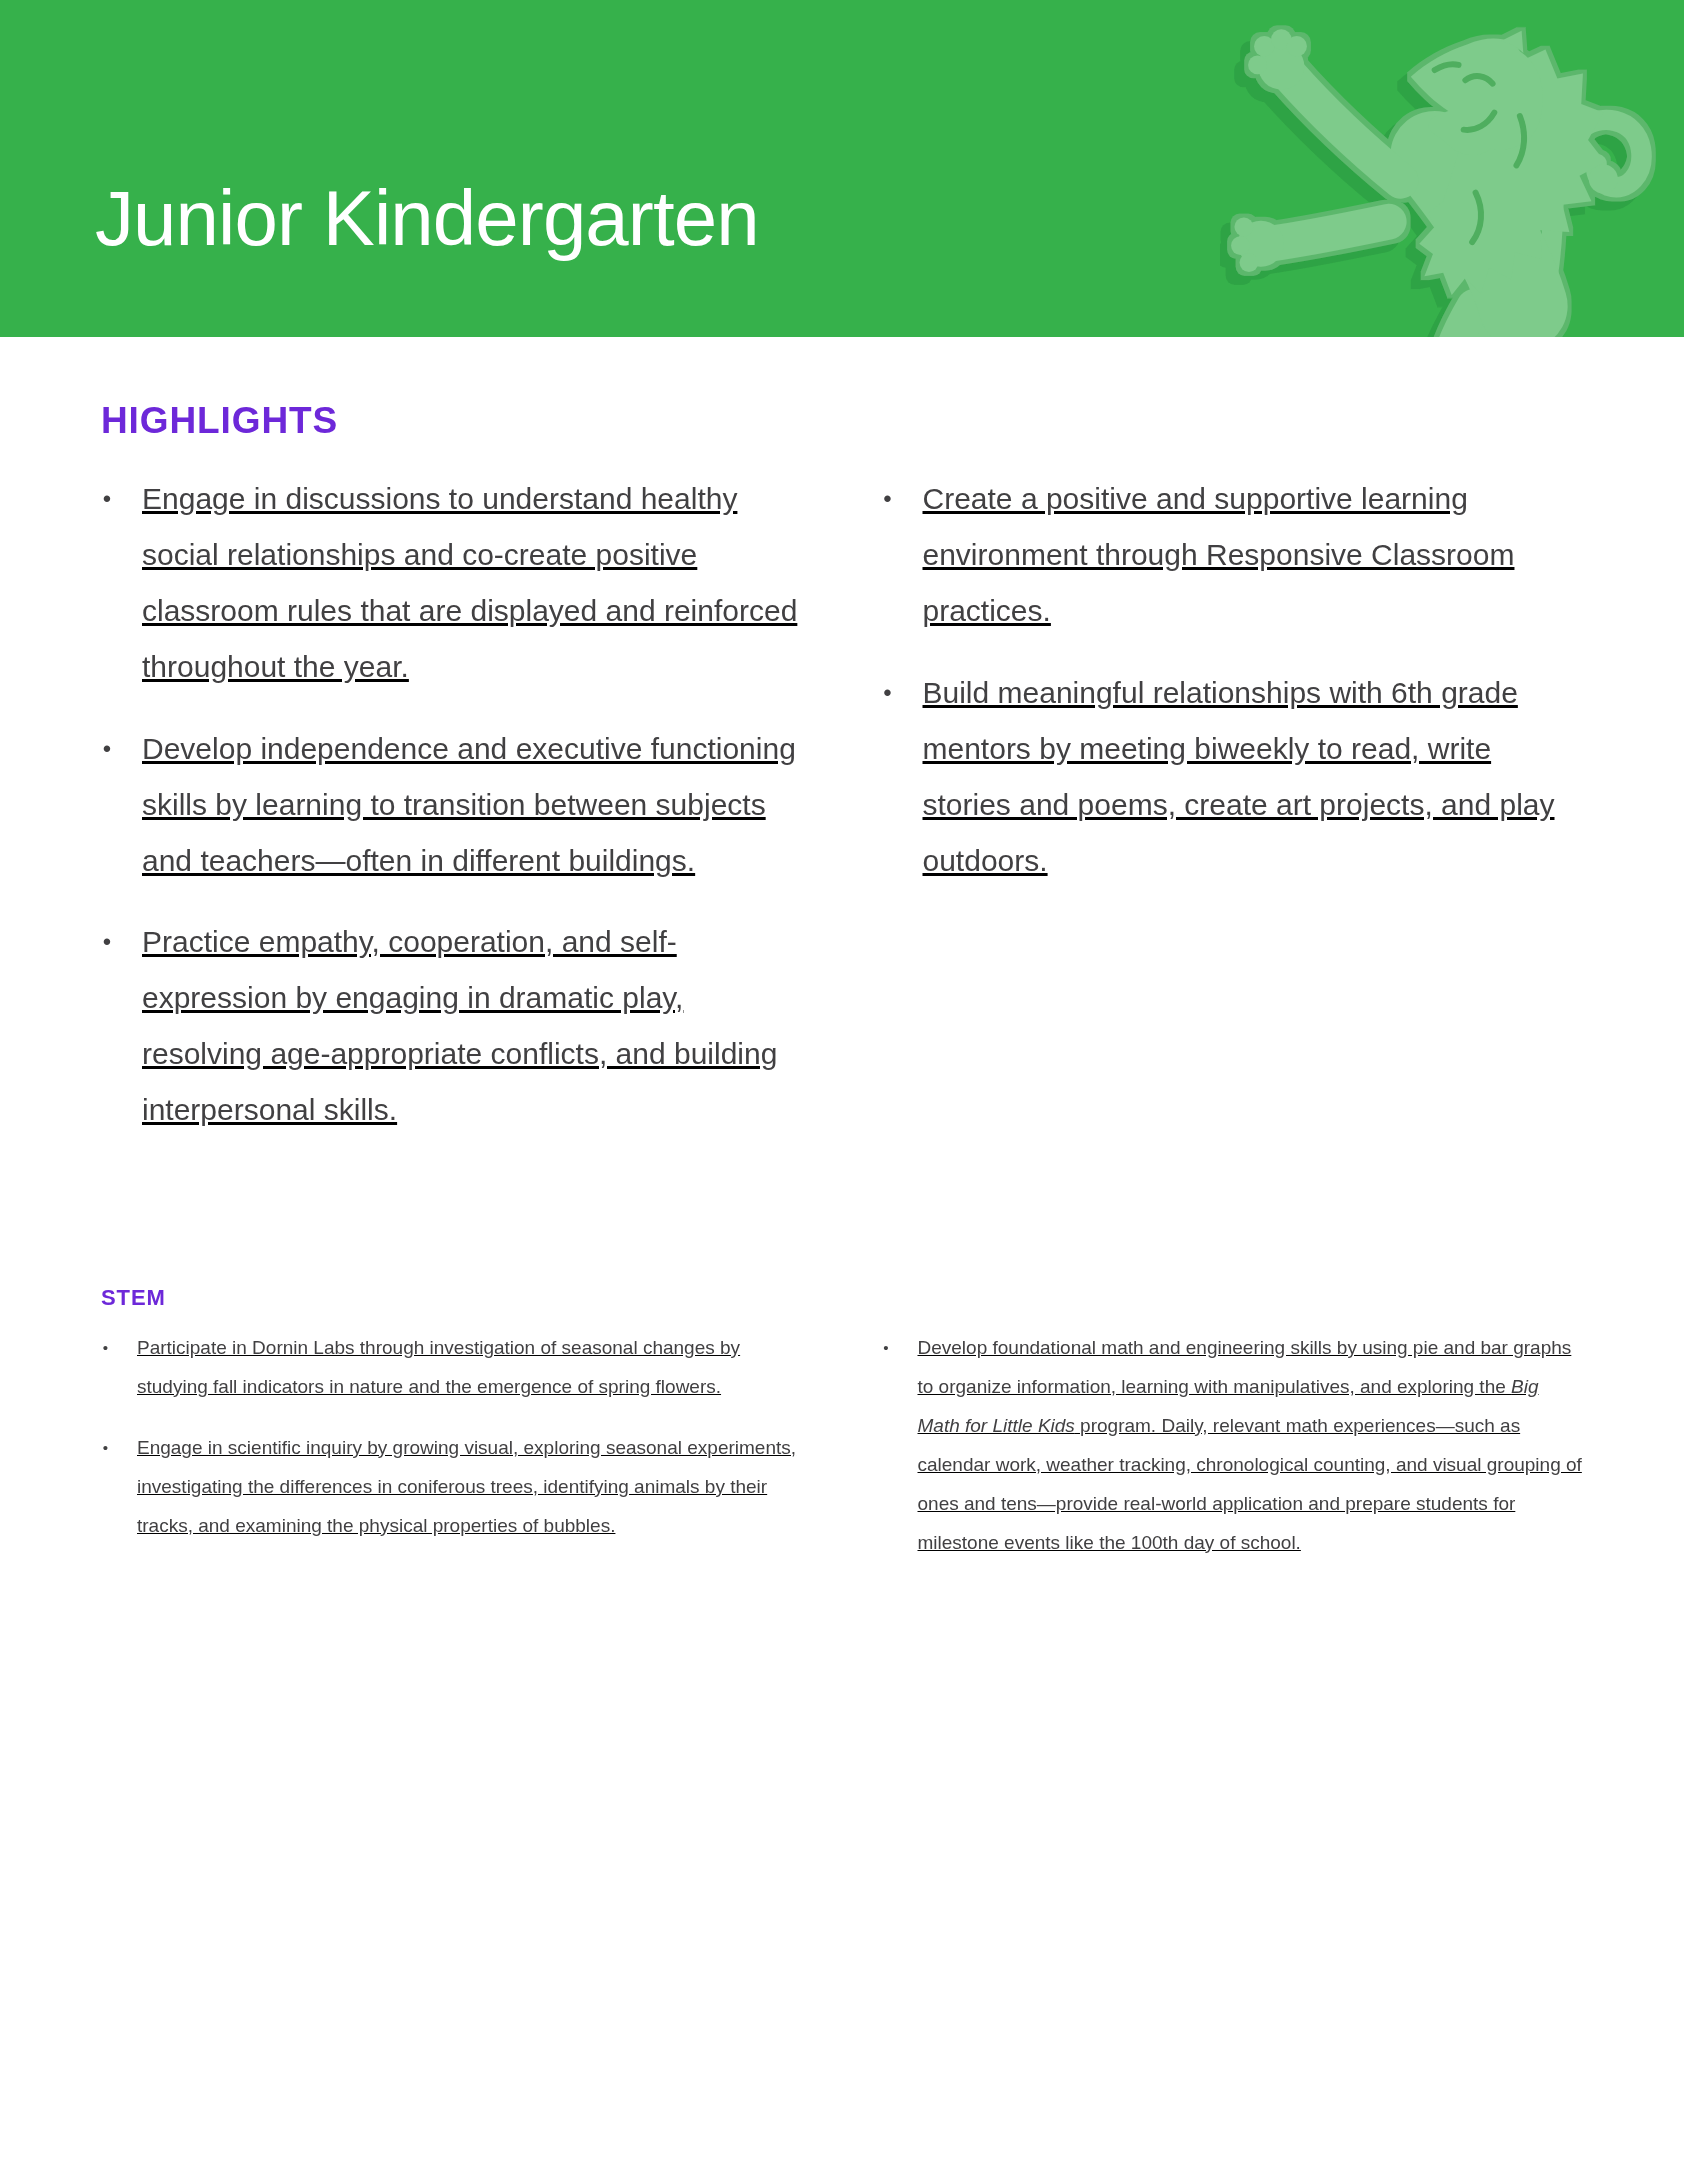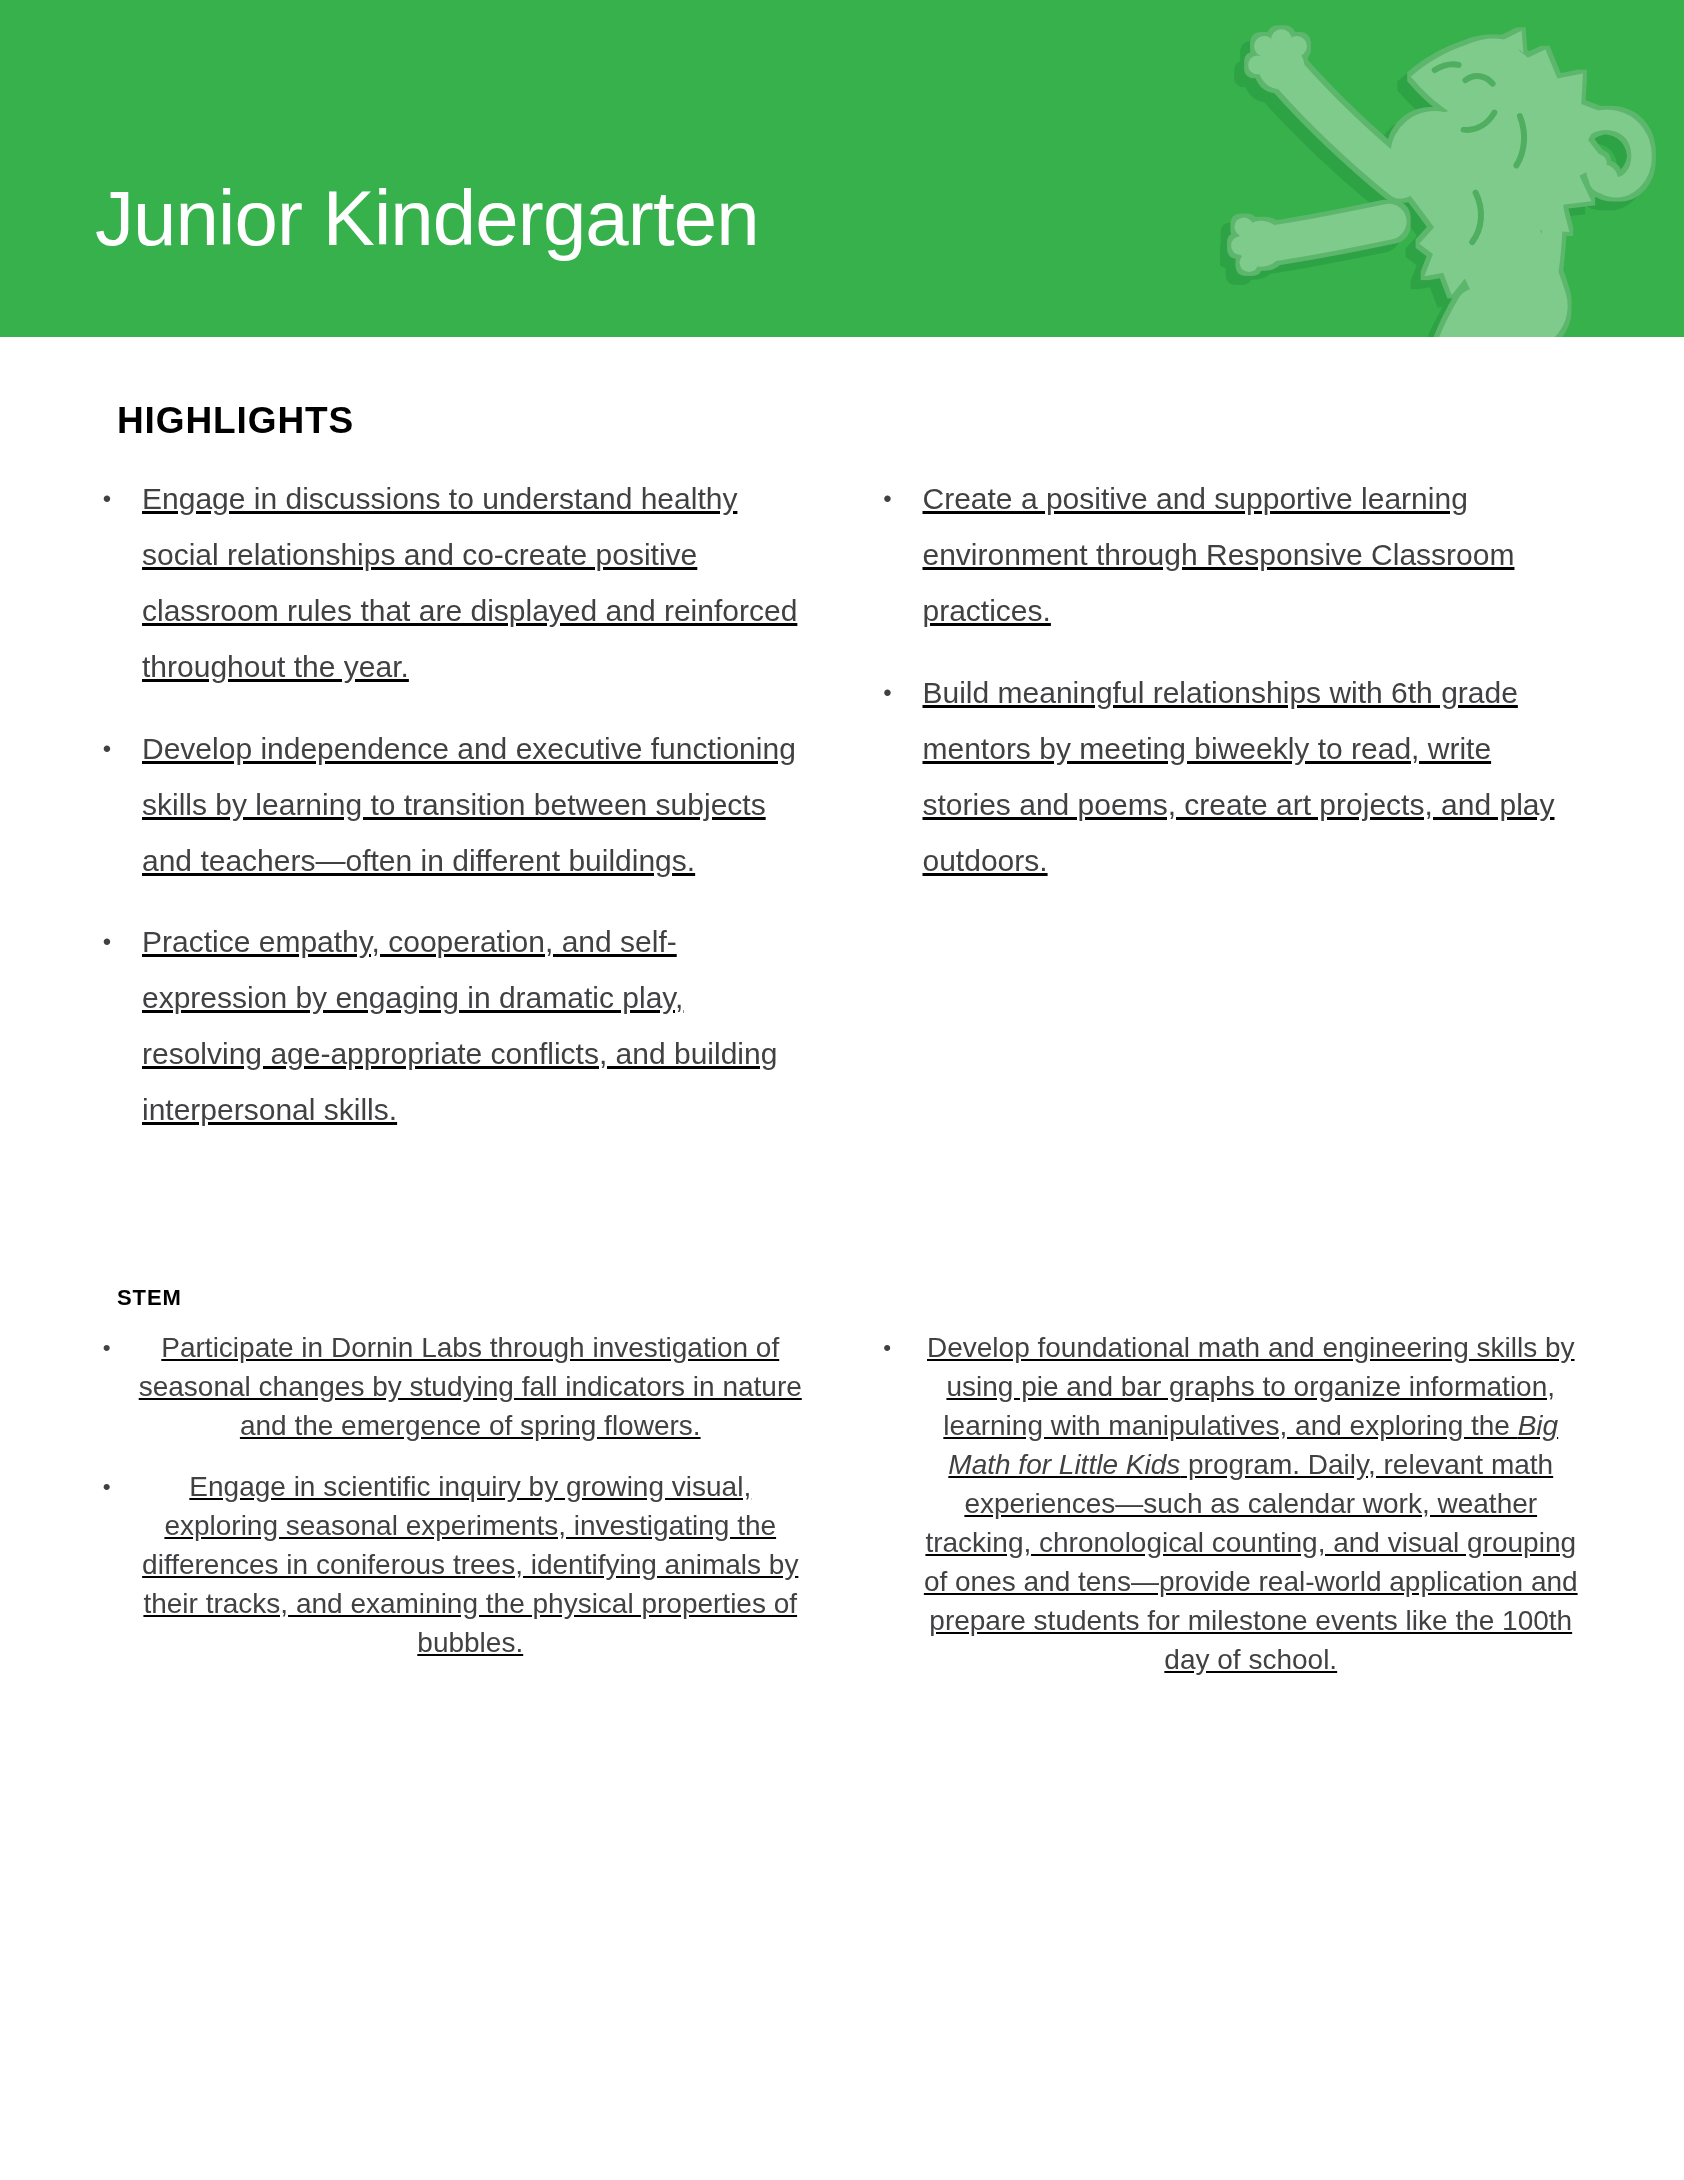--- a/index.html
+++ b/index.html
@@ -42,23 +42,23 @@
     position: absolute;
     top: 12px;
     right: 22px;
     z-index: 2;
   }
 
   
   main { padding: 0 101px; }
 
   .section-heading {
-    color: #000000;
+    color: #6d28d9;
     font-weight: 700;
-    margin: 16px;
+    margin: 0;
     letter-spacing: 0.9px;
   }
   .hl-heading   { font-size: 37px; margin-top: 63px; }
   .stem-heading { font-size: 22px; margin-top: 121px; }
 
   .cols {
     display: grid;
     grid-template-columns: 1fr 1fr;
     column-gap: 78px;
     text-decoration: underline;
@@ -81,25 +81,24 @@
   .hl-cols { margin-top: 29px; }
   .hl-cols li {
     font-size: 30px;
     line-height: 56px;
     padding-left: 41px;
     margin-bottom: 25.6px;
   }
 
   .stem-cols { margin-top: 17px; }
   .stem-cols li {
-    font-size: 28px;
+    font-size: 19px;
     line-height: 39px;
     padding-left: 36px;
     margin-bottom: 22px;
-    text-align: center;
   }
 
   .cols li i { font-style: italic; }
 </style>
 </head>
 <body>
 
 <header class="header-wrap">
   <div class="header-green">
     <h1 class="page-title">Junior Kindergarten</h1>

